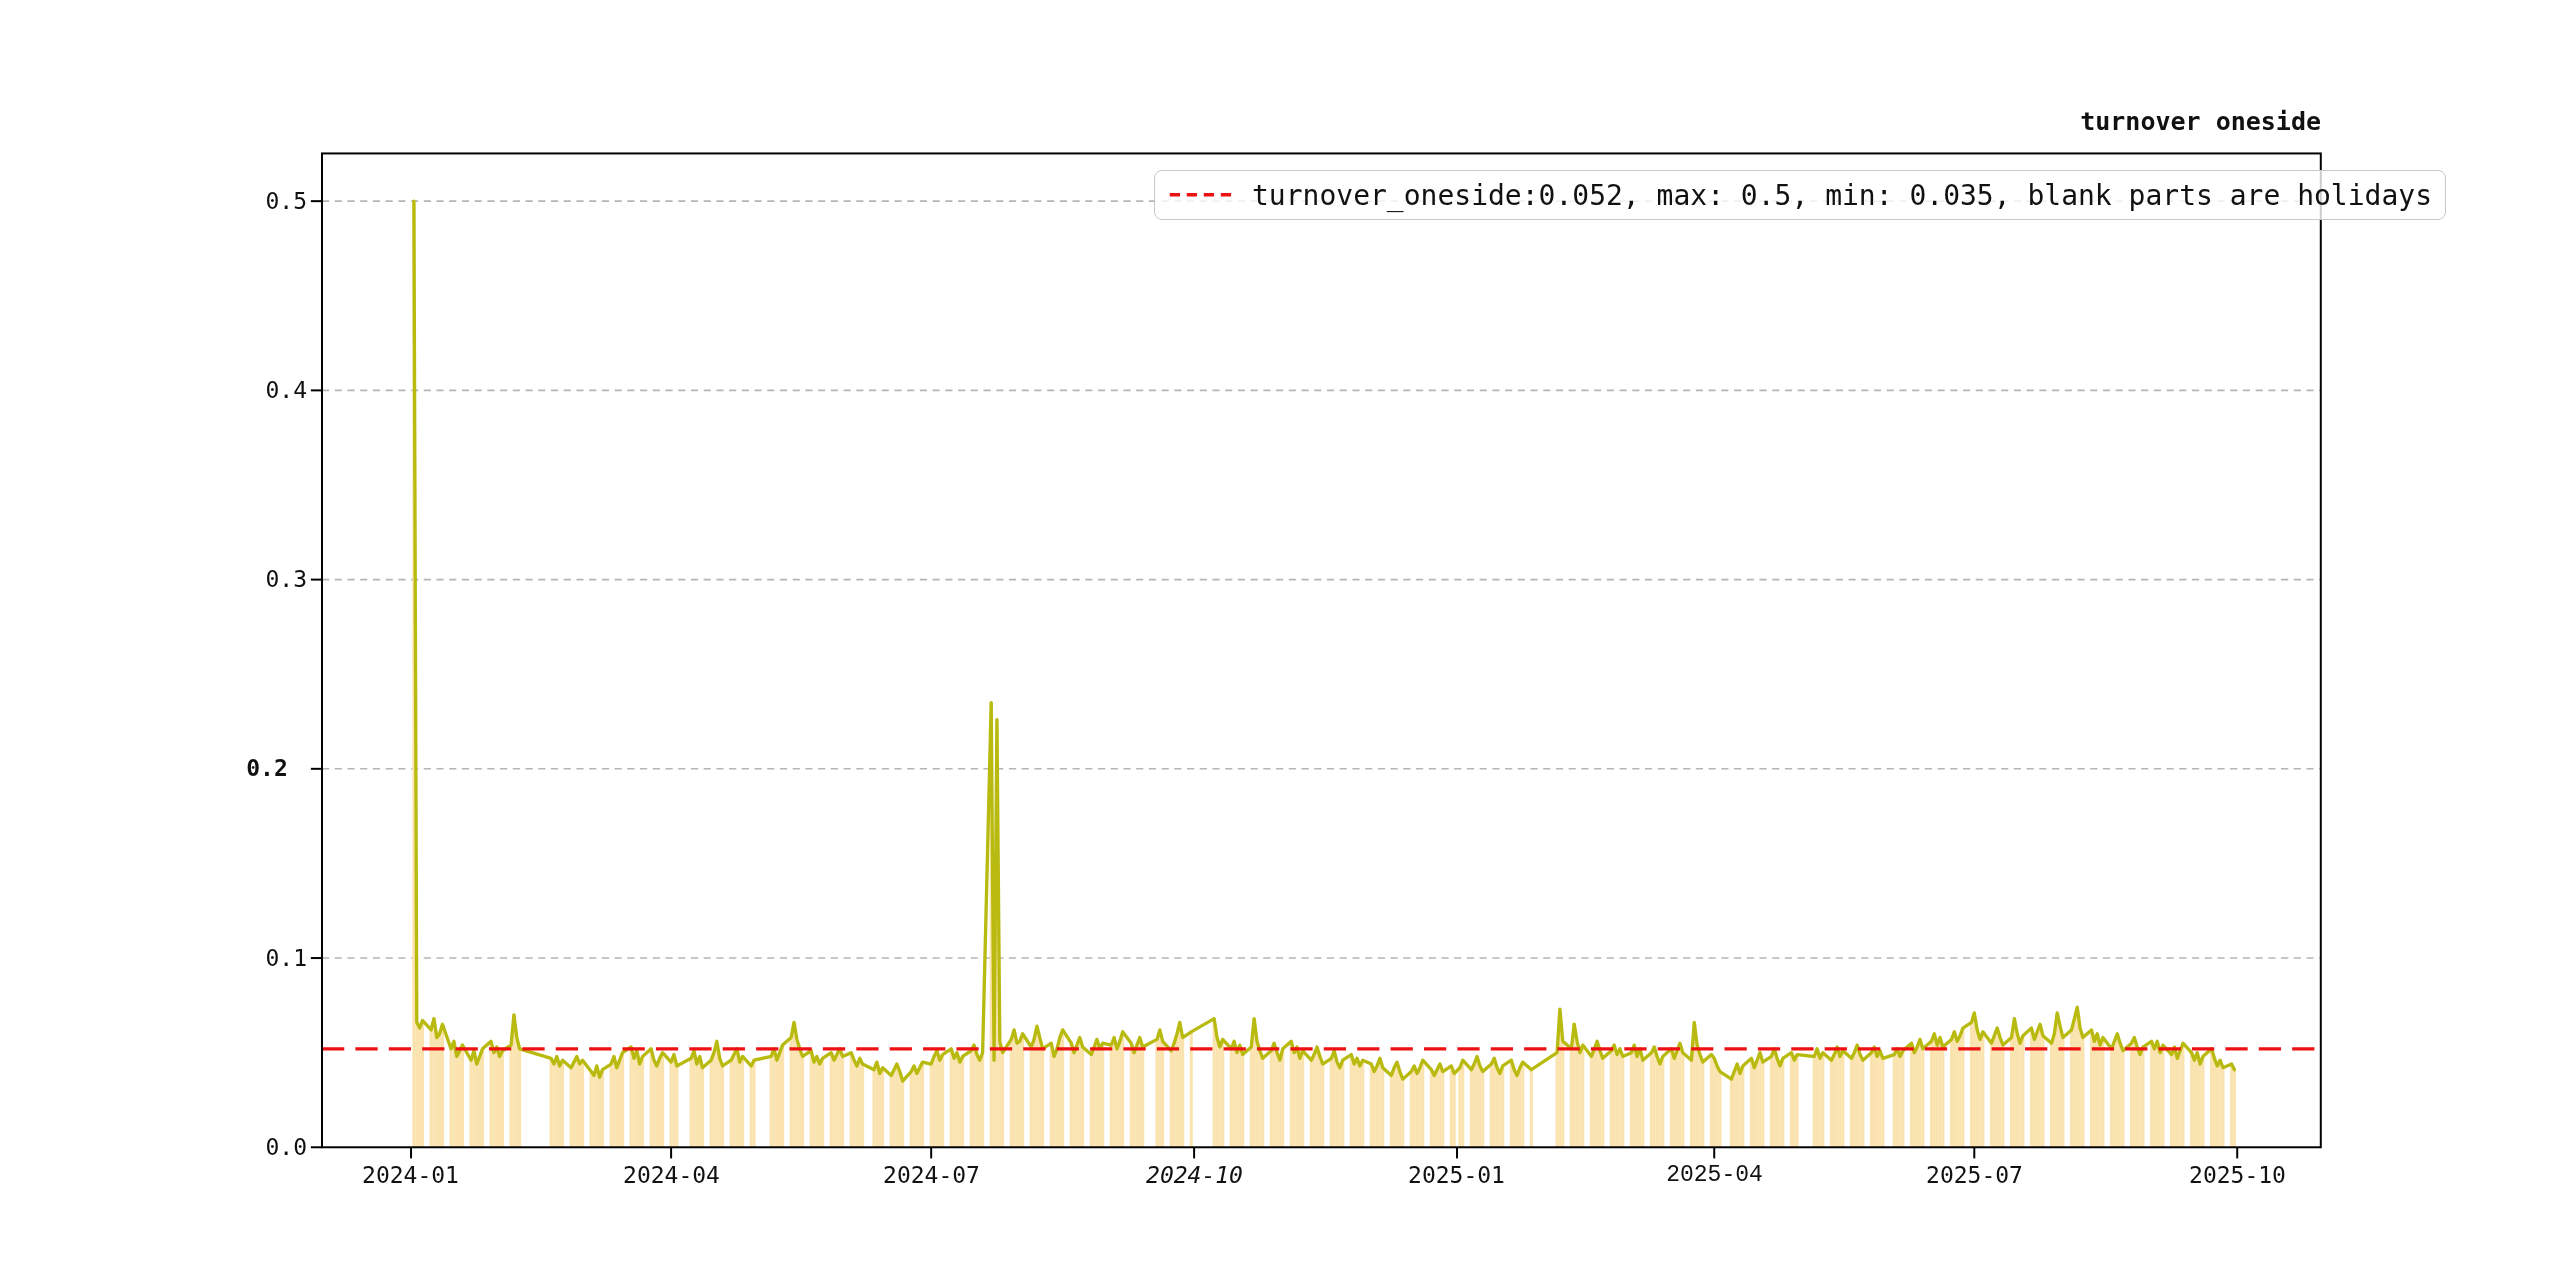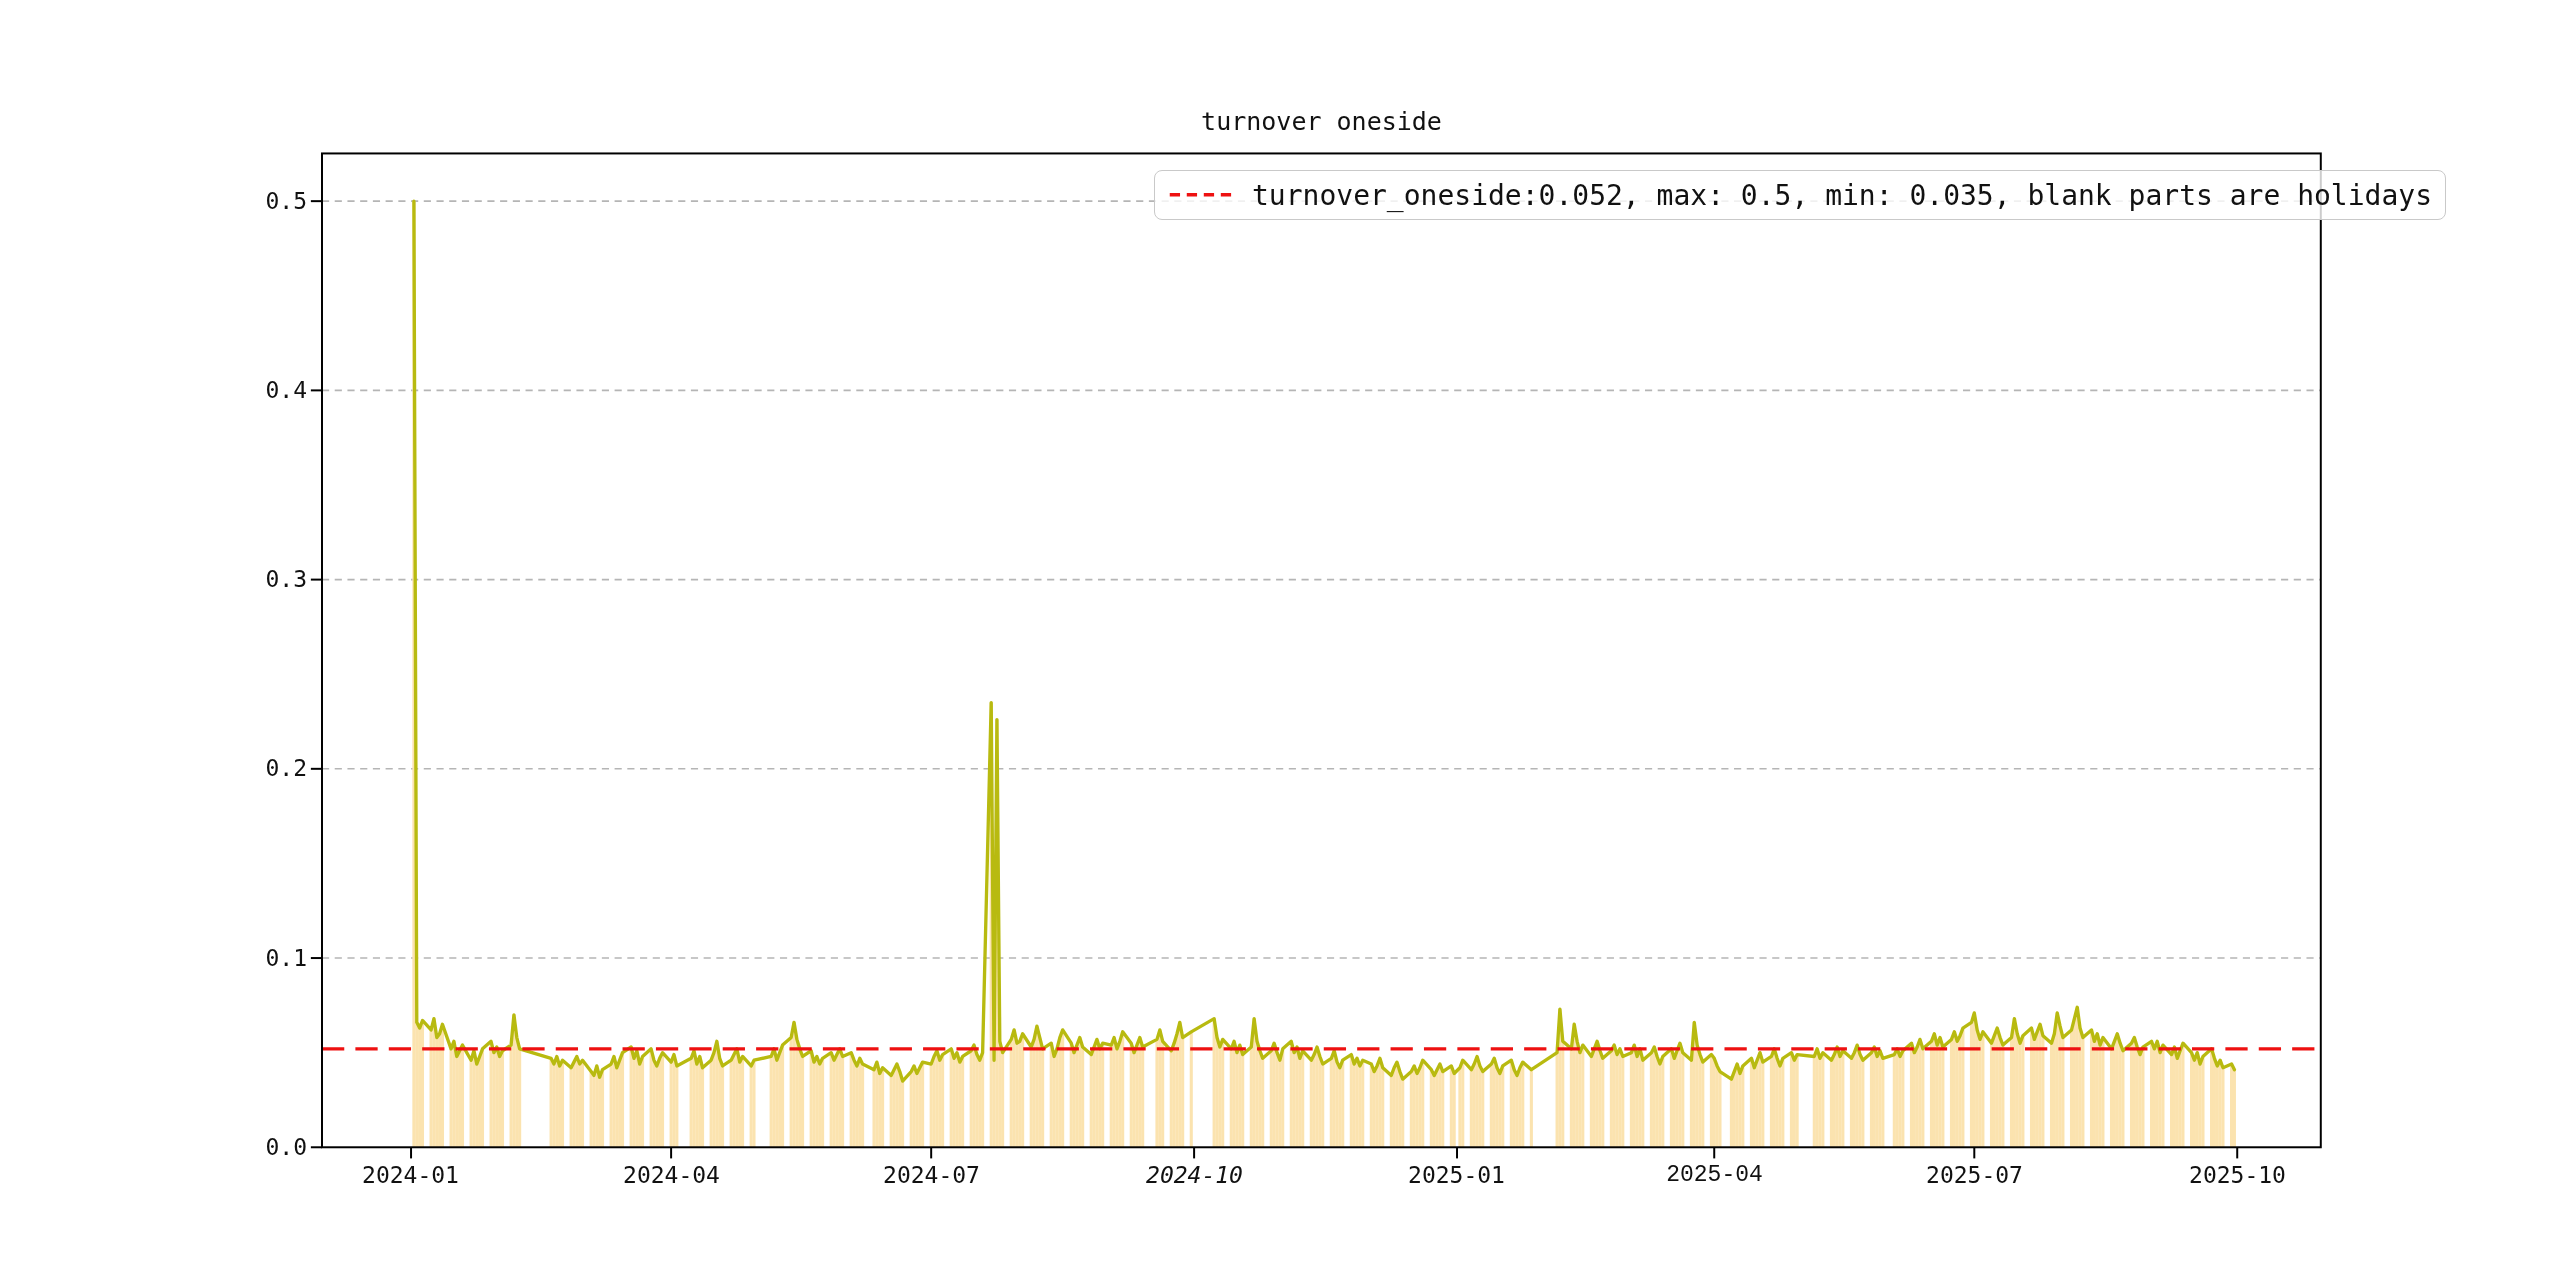--- a/index.html
+++ b/index.html
@@ -2,22 +2,22 @@
 <html style="font-size:12.7px"><head>
 <meta charset="utf-8">
 <style>
   html,body{margin:0;padding:0;background:#ffffff;}
   body{width:2576px;height:1288px;position:relative;overflow:hidden;
        font-family:"DejaVu Sans Mono","Liberation Mono",monospace;color:#111;}
   .figure{position:absolute;left:0;top:0;width:2576px;height:1288px;background:#ffffff;}
   #chart-svg{position:absolute;left:0;top:0;}
   #labels{position:absolute;left:0;top:0;width:2576px;height:1288px;pointer-events:none;}
   .ticklabel{position:absolute;font-size:23px;line-height:27px;color:#111;white-space:nowrap;}
-  .chart-title{position:absolute;left:322px;top:107px;width:1999px;text-align:center;
-               font-size:25px;line-height:30px;color:#111;}
+  .chart-title{position:absolute;left:322px;top:107px;width:1999px;text-align:right;
+               font-size:25px;line-height:30px;color:#111;font-weight:bold;}
   .legend{position:absolute;left:1154px;top:170px;height:48px;display:flex;align-items:center;
           gap:14.3px;padding:0 12.7px;border:1.6px solid #c9c9c9;border-radius:8px;
           background:rgba(255,255,255,0.8);font-size:28px;white-space:nowrap;z-index:5;}
   .legend-text{color:#111;}
 </style>
 </head>
 <body>
 
 <div class="figure">
   <svg id="chart-svg" width="2576" height="1288" viewBox="0 0 3240 1620" xmlns="http://www.w3.org/2000/svg">
@@ -474,21 +474,21 @@
       <div class="ticklabel" style="left: 339px; top: 1162px; width: 143px; text-align: center;">2024-01</div>
       <div class="ticklabel" style="left: 600px; top: 1162px; width: 143px; text-align: center;">2024-04</div>
       <div class="ticklabel" style="left: 860px; top: 1162px; width: 143px; text-align: center;">2024-07</div>
       <div class="ticklabel" style="left: 1123px; top: 1162px; width: 143px; text-align: center; font-style: italic;">2024-10</div>
       <div class="ticklabel" style="left: 1385px; top: 1162px; width: 143px; text-align: center;">2025-01</div>
       <div class="ticklabel" style="left: 1643px; top: 1162px; width: 143px; text-align: center; font-family: Liberation Mono, monospace;">2025-04</div>
       <div class="ticklabel" style="left: 1903px; top: 1162px; width: 143px; text-align: center;">2025-07</div>
       <div class="ticklabel" style="left: 2166px; top: 1162px; width: 143px; text-align: center;">2025-10</div>
       <div class="ticklabel" style="left: 227px; top: 1134px; width: 80px; text-align: right;">0.0</div>
       <div class="ticklabel" style="left: 227px; top: 945px; width: 80px; text-align: right;">0.1</div>
-      <div class="ticklabel" style="left: 227px; top: 755px; width: 80px; text-align: right;">0.2</div>
+      <div class="ticklabel" style="left: 227px; top: 755px; width: 80px; text-align: center; font-weight: bold;">0.2</div>
       <div class="ticklabel" style="left: 227px; top: 566px; width: 80px; text-align: right;">0.3</div>
       <div class="ticklabel" style="left: 227px; top: 377px; width: 80px; text-align: right;">0.4</div>
       <div class="ticklabel" style="left: 227px; top: 188px; width: 80px; text-align: right;">0.5</div>
     </div>
 
   <div class="chart-title">turnover oneside</div>
 
   <div class="legend">
     <svg width="70" height="9.5" viewBox="0 0 88 12">
       <line id="legend-swatch-line" x1="2" y1="6" x2="86" y2="6" stroke-width="4.5" stroke-dasharray="13 8.5" stroke="#ee1111"></line>

